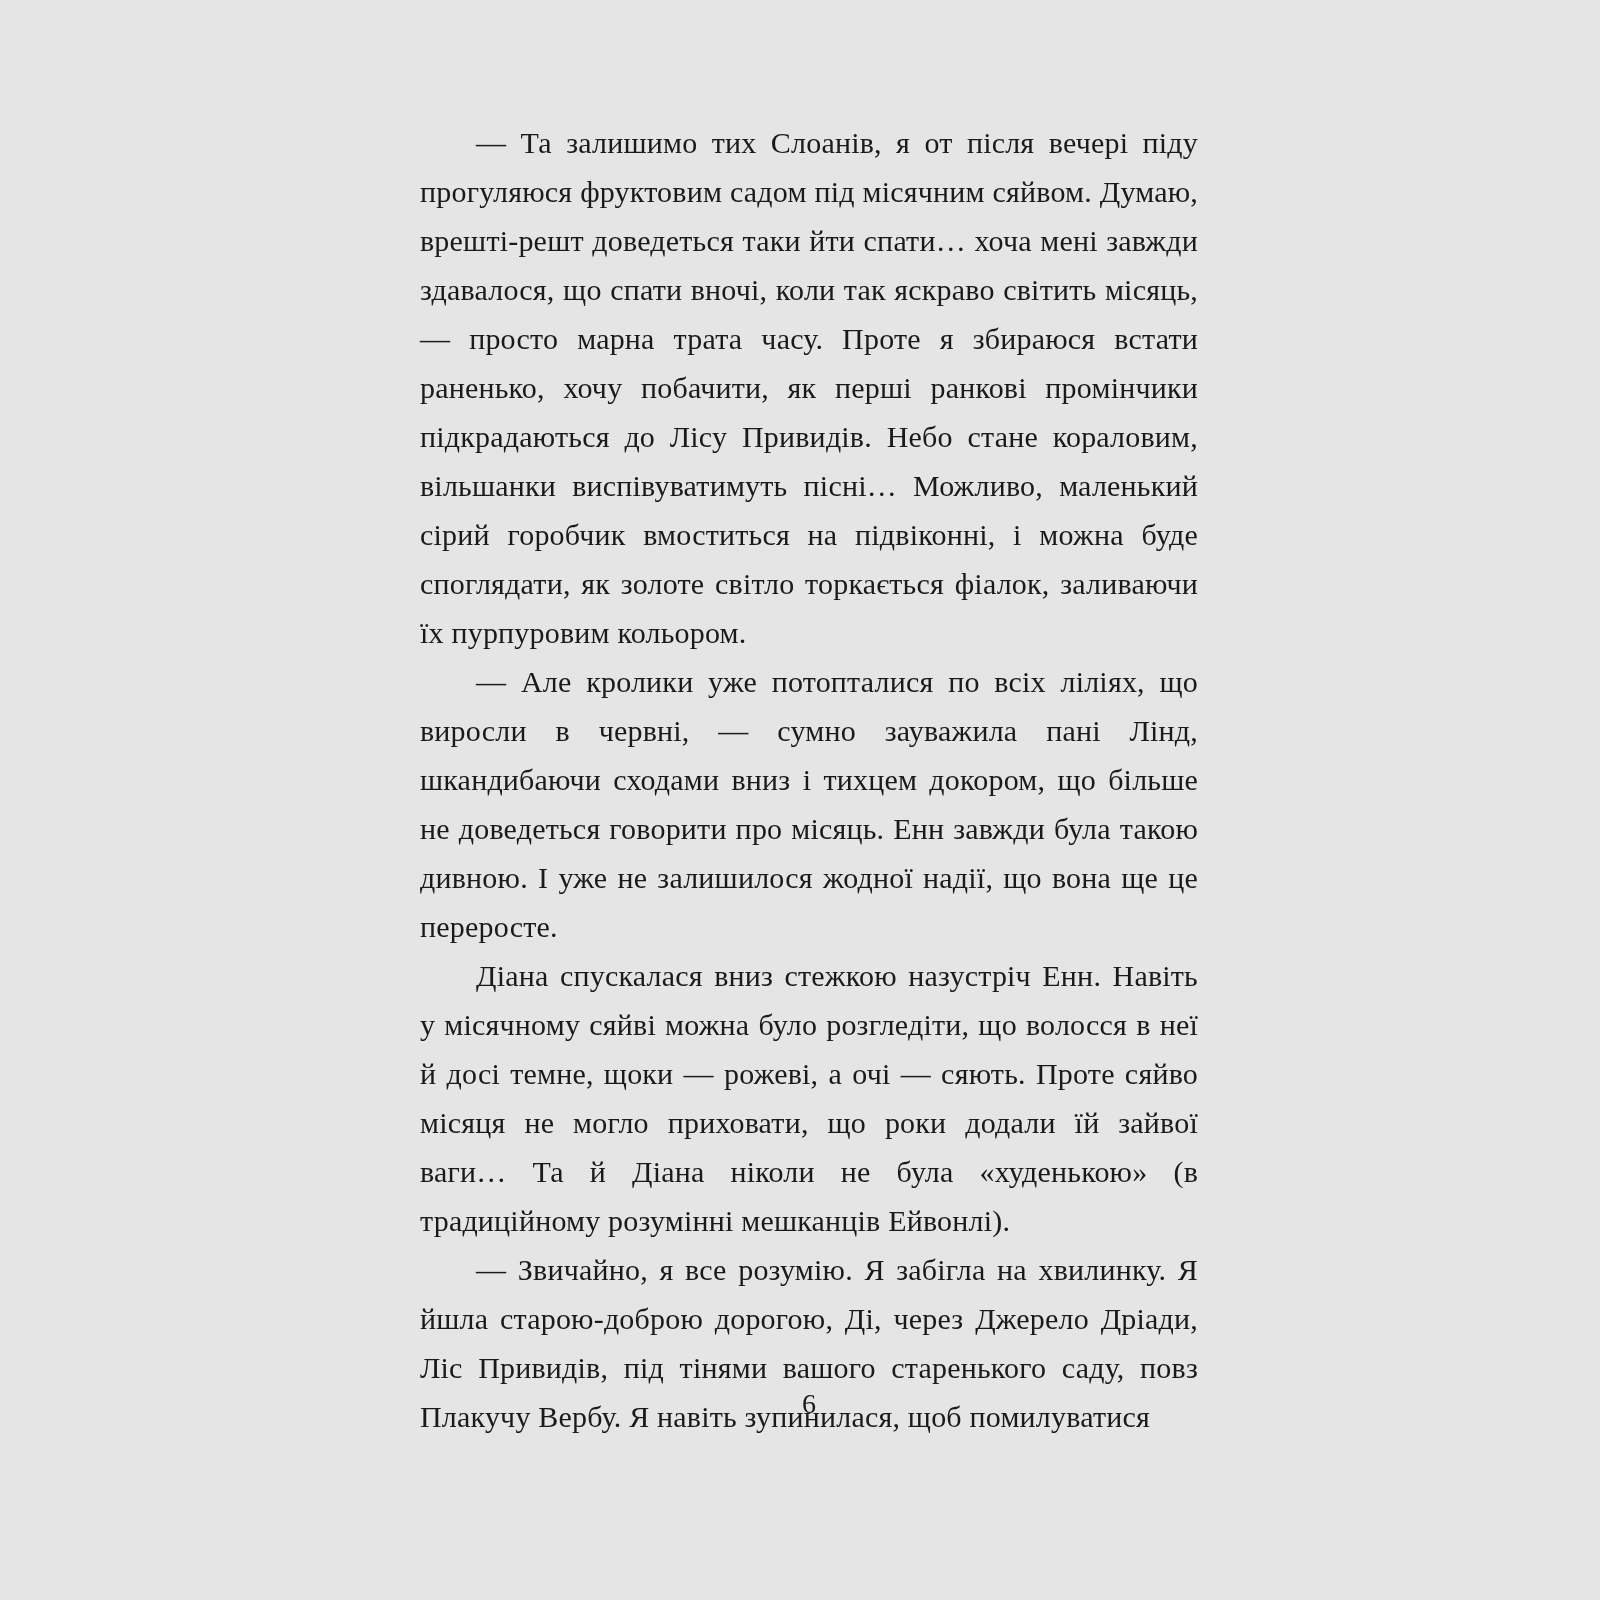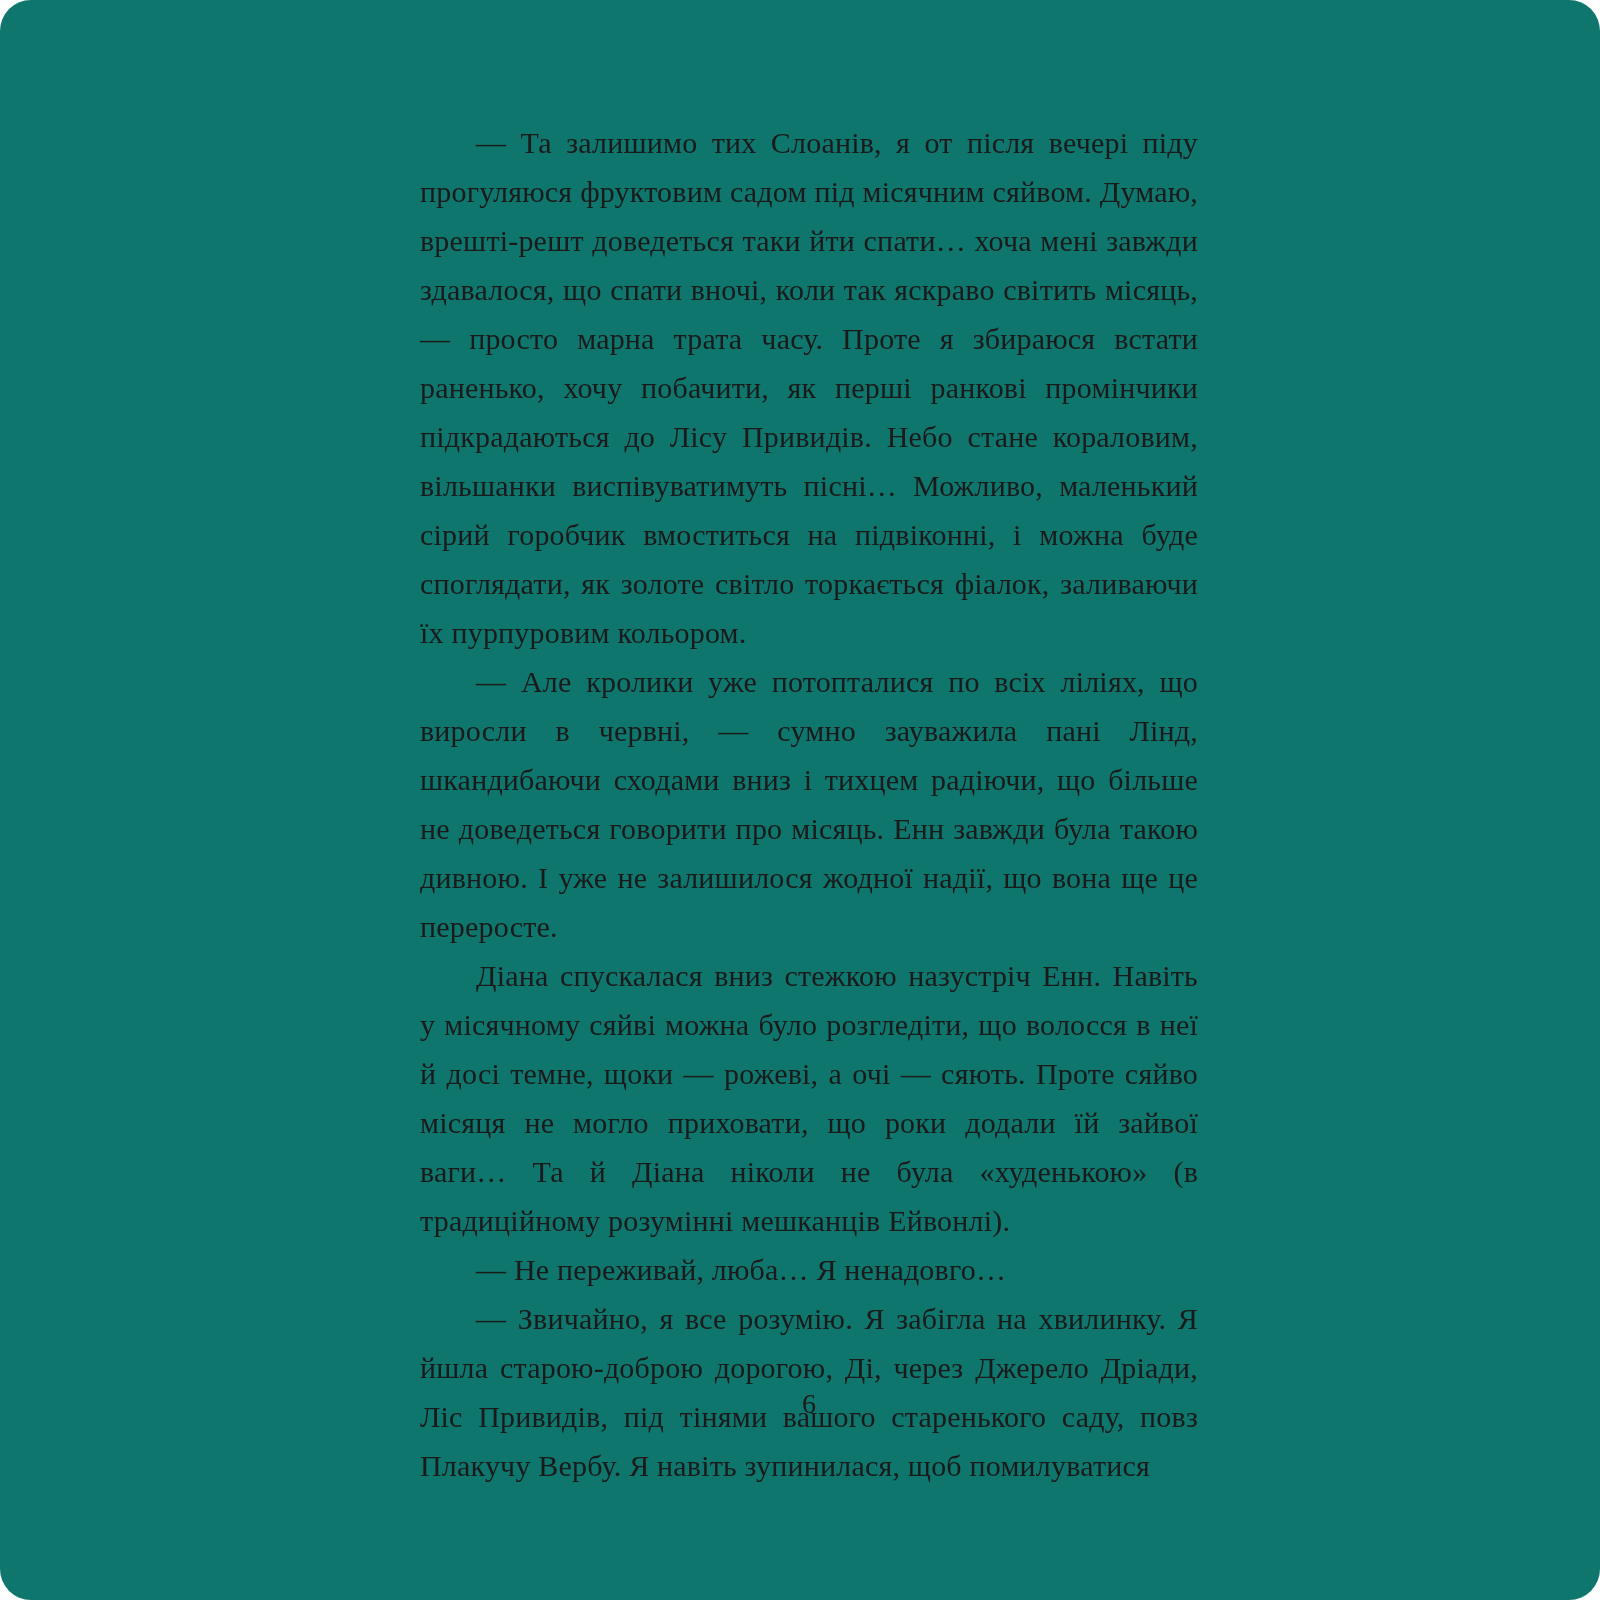--- a/index.html
+++ b/index.html
@@ -4,25 +4,24 @@
 <style>
   html, body {
     margin: 0;
     padding: 0;
     background: #ffffff;
   }
   .page {
     position: relative;
     width: 1600px;
     height: 1600px;
-    background: #0f766e;
+    background: #e5e5e5;
     overflow: hidden;
     font-family: "Liberation Serif", "DejaVu Serif", serif;
     color: #1a1a1a;
-    border-radius: 31px;
   }
   .text-block {
     position: absolute;
     left: 420px;
     top: 118px;
     width: 778px;
     font-size: 30px;
     line-height: 49px;
     text-align: justify;
   }
@@ -43,19 +42,18 @@
     font-size: 28px;
     color: #1a1a1a;
   }
 </style>
 </head>
 <body>
 
 <div class="page">
   <div class="text-block">
     <p>— Та залишимо тих Слоанів, я от після вечері піду прогуляюся фруктовим садом під місячним сяйвом. Думаю, врешті-решт доведеться таки йти спати… хоча мені завжди здавалося, що спати вночі, коли так яскраво світить місяць, — просто марна трата часу. Проте я збираюся встати раненько, хочу побачити, як перші ранкові промінчики підкрадаються до Лісу Привидів. Небо стане кораловим, вільшанки виспівуватимуть пісні… Можливо, маленький сірий горобчик вмоститься на підвіконні, і можна буде споглядати, як золоте світло торкається фіалок, заливаючи їх пурпуровим кольором.</p>
-    <p>— Але кролики уже потопталися по всіх ліліях, що виросли в червні, — сумно зауважила пані Лінд, шкандибаючи сходами вниз і тихцем радіючи, що більше не доведеться говорити про місяць. Енн завжди була такою дивною. І уже не залишилося жодної надії, що вона ще це переросте.</p>
+    <p>— Але кролики уже потопталися по всіх ліліях, що виросли в червні, — сумно зауважила пані Лінд, шкандибаючи сходами вниз і тихцем докором, що більше не доведеться говорити про місяць. Енн завжди була такою дивною. І уже не залишилося жодної надії, що вона ще це переросте.</p>
     <p class="section-gap">Діана спускалася вниз стежкою назустріч Енн. Навіть у місячному сяйві можна було розгледіти, що волосся в неї й досі темне, щоки — рожеві, а очі — сяють. Проте сяйво місяця не могло приховати, що роки додали їй зайвої ваги… Та й Діана ніколи не була «худенькою» (в традиційному розумінні мешканців Ейвонлі).</p>
-    <p>— Не переживай, люба… Я ненадовго…</p>
     <p>— Звичайно, я все розумію. Я забігла на хвилинку. Я йшла старою-доброю дорогою, Ді, через Джерело Дріади, Ліс Привидів, під тінями вашого старенького саду, повз Плакучу Вербу. Я навіть зупинилася, щоб помилуватися</p>
   </div>
   <div class="page-number">6</div>
 </div>
 
 </body></html>

